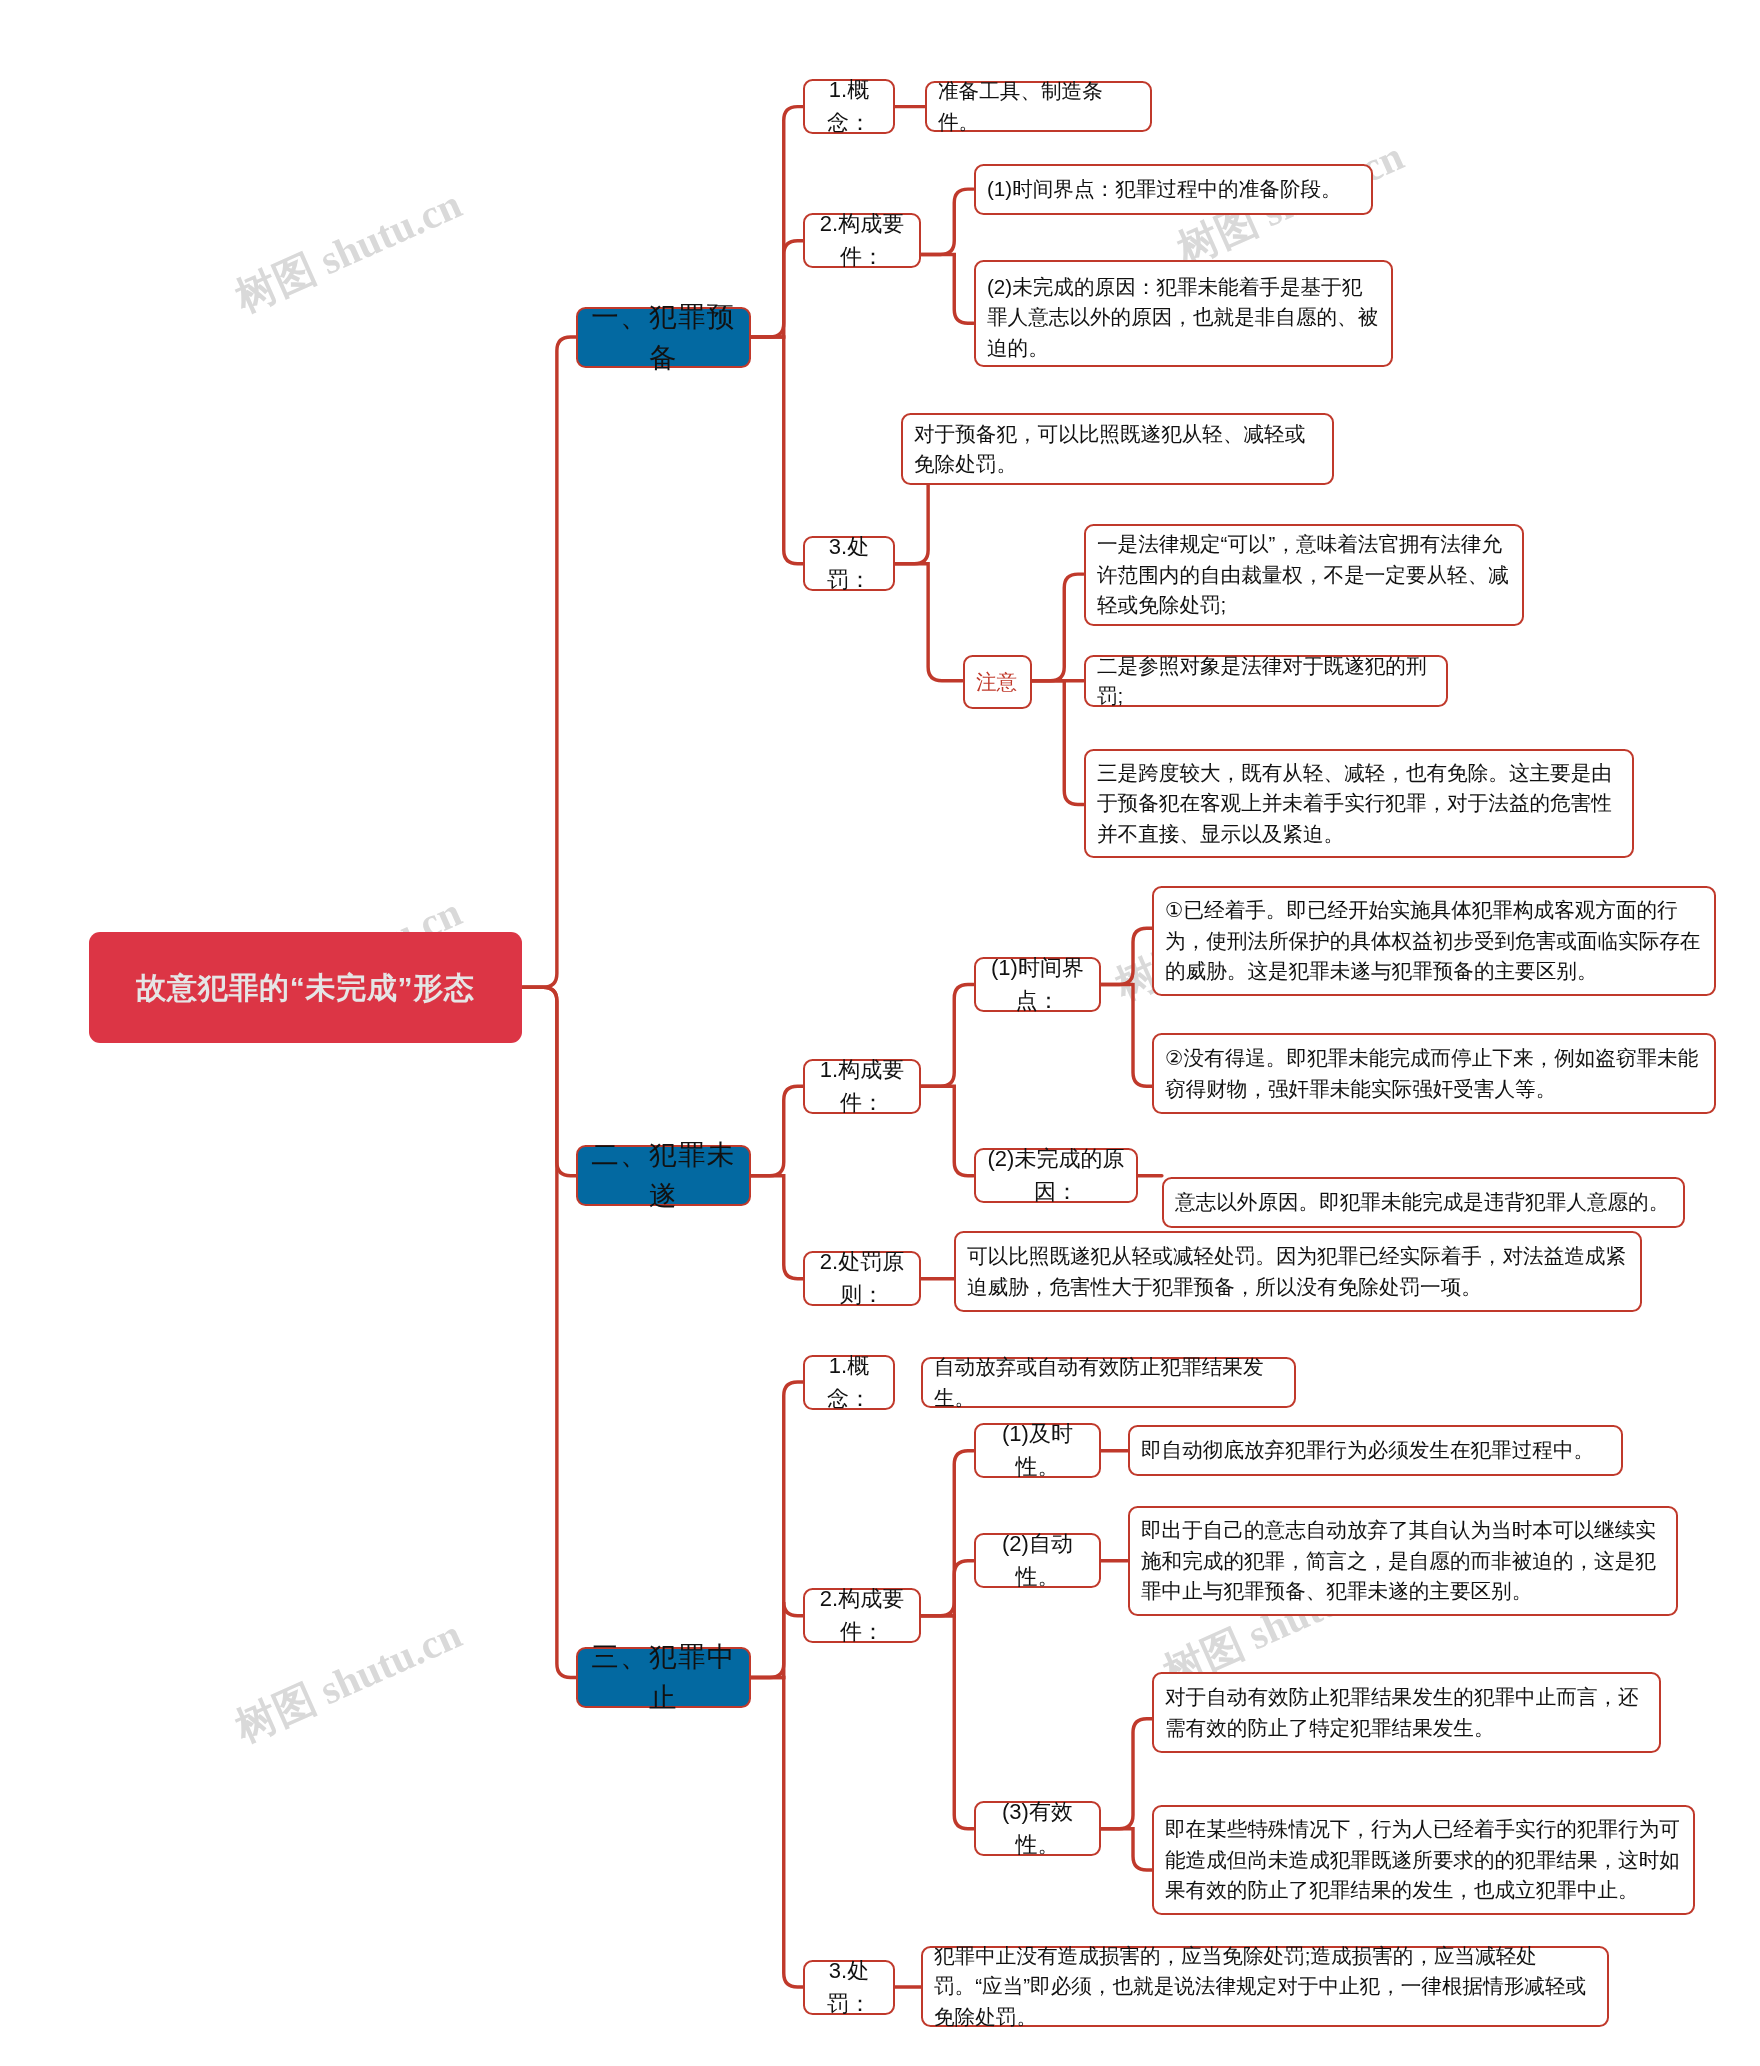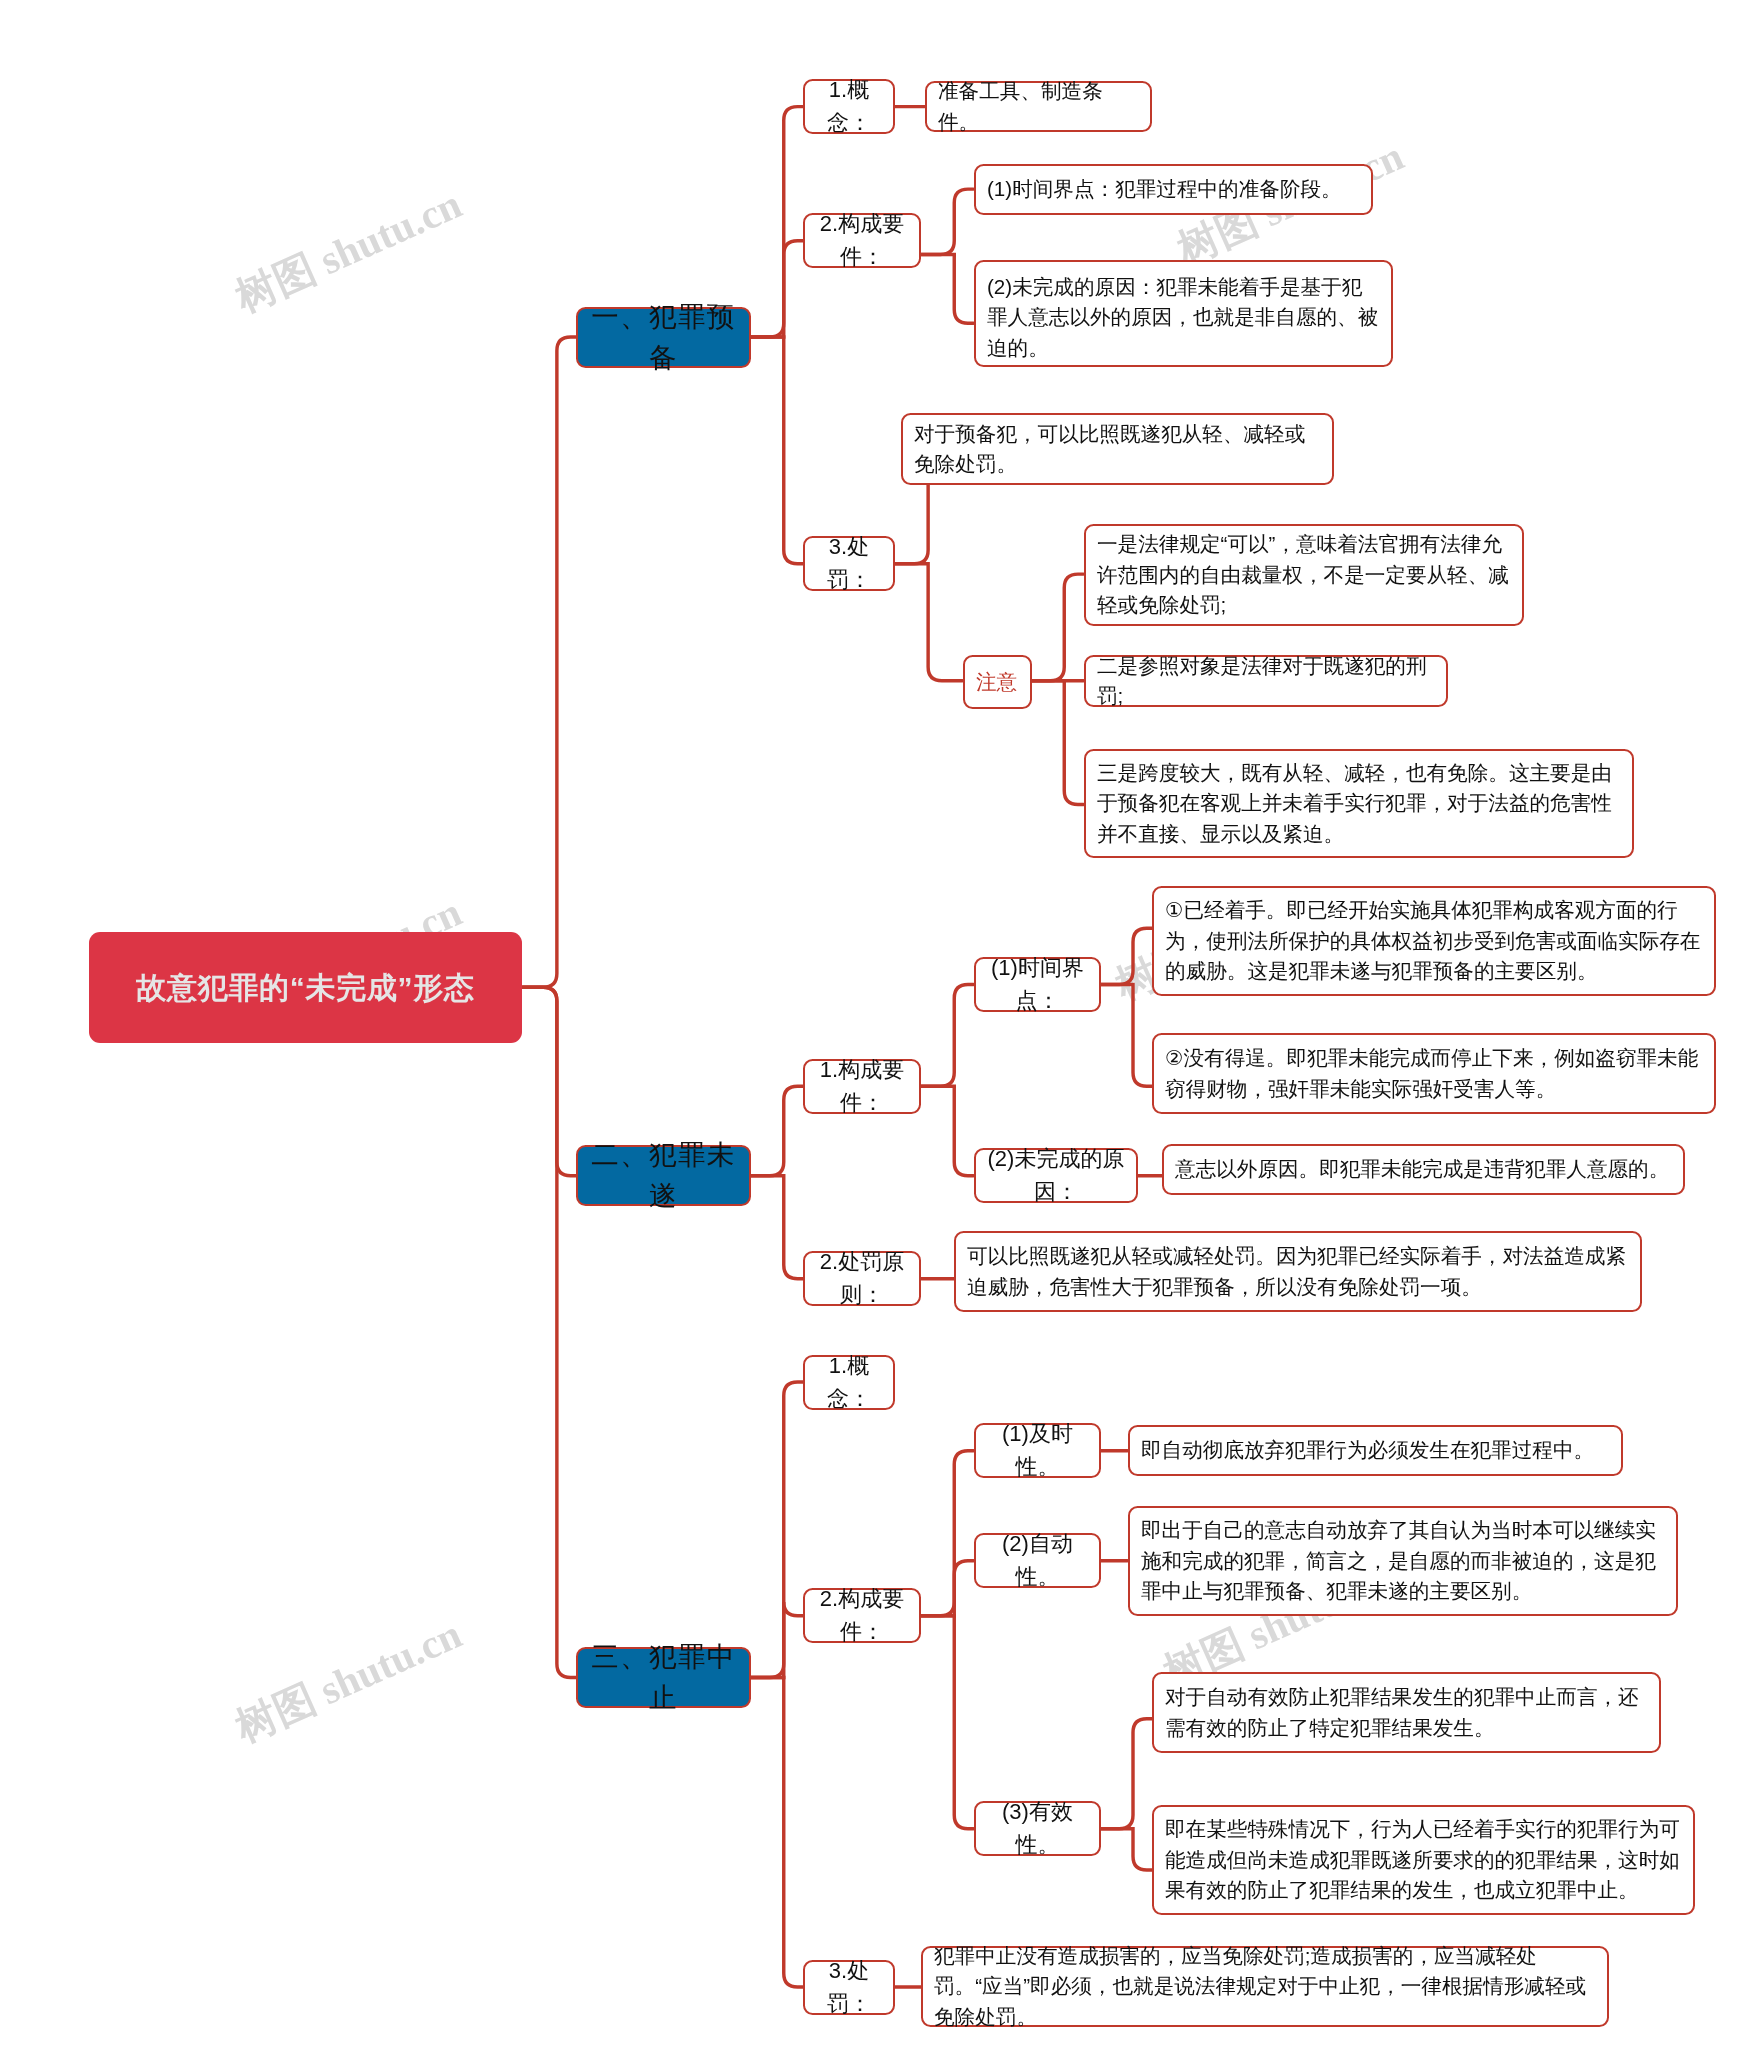--- a/index.html
+++ b/index.html
@@ -168,38 +168,41 @@
   <div class="node leaf" style="left:1152px;top:886px;width:564px;height:110px;">
     <span>①已经着手。即已经开始实施具体犯罪构成客观方面的行为，使刑法所保护的具体权益初步受到危害或面临实际存在的威胁。这是犯罪未遂与犯罪预备的主要区别。</span>
   </div>
   <div class="node leaf" style="left:1152px;top:1033px;width:564px;height:81px;">
     <span>②没有得逞。即犯罪未能完成而停止下来，例如盗窃罪未能窃得财物，强奸罪未能实际强奸受害人等。</span>
   </div>
 
   <div class="node lvl3 center" style="left:974px;top:1148px;width:164px;height:55px;">
     <span>(2)未完成的原因：</span>
   </div>
-  <div class="node leaf" style="left:1162px;top:1144px;width:523px;height:51px;">
+  <div class="node leaf" style="left:1162px;top:1177px;width:523px;height:51px;">
     <span>意志以外原因。即犯罪未能完成是违背犯罪人意愿的。</span>
   </div>
 
   <div class="node lvl3 center" style="left:803px;top:1251px;width:118px;height:55px;">
     <span>2.处罚原则：</span>
   </div>
   <div class="node leaf" style="left:954px;top:1231px;width:688px;height:81px;">
     <span>可以比照既遂犯从轻或减轻处罚。因为犯罪已经实际着手，对法益造成紧迫威胁，危害性大于犯罪预备，所以没有免除处罚一项。</span>
   </div>
 
   <div class="node lvl2" style="left:576px;top:1647px;width:175px;height:61px;">
     <span>三、犯罪中止</span>
   </div>
 
   <div class="node lvl3 center" style="left:803px;top:1355px;width:92px;height:55px;">
     <span>1.概念：</span>
   </div>
+  <div class="node leaf" style="left:921px;top:1357px;width:375px;height:51px;">
+    <span>自动放弃或自动有效防止犯罪结果发生。</span>
+  </div>
 
   <div class="node lvl3 center" style="left:803px;top:1588px;width:118px;height:55px;">
     <span>2.构成要件：</span>
   </div>
 
   <div class="node lvl3 center" style="left:974px;top:1423px;width:127px;height:55px;">
     <span>(1)及时性。</span>
   </div>
   <div class="node leaf" style="left:1128px;top:1425px;width:495px;height:51px;">
     <span>即自动彻底放弃犯罪行为必须发生在犯罪过程中。</span>

